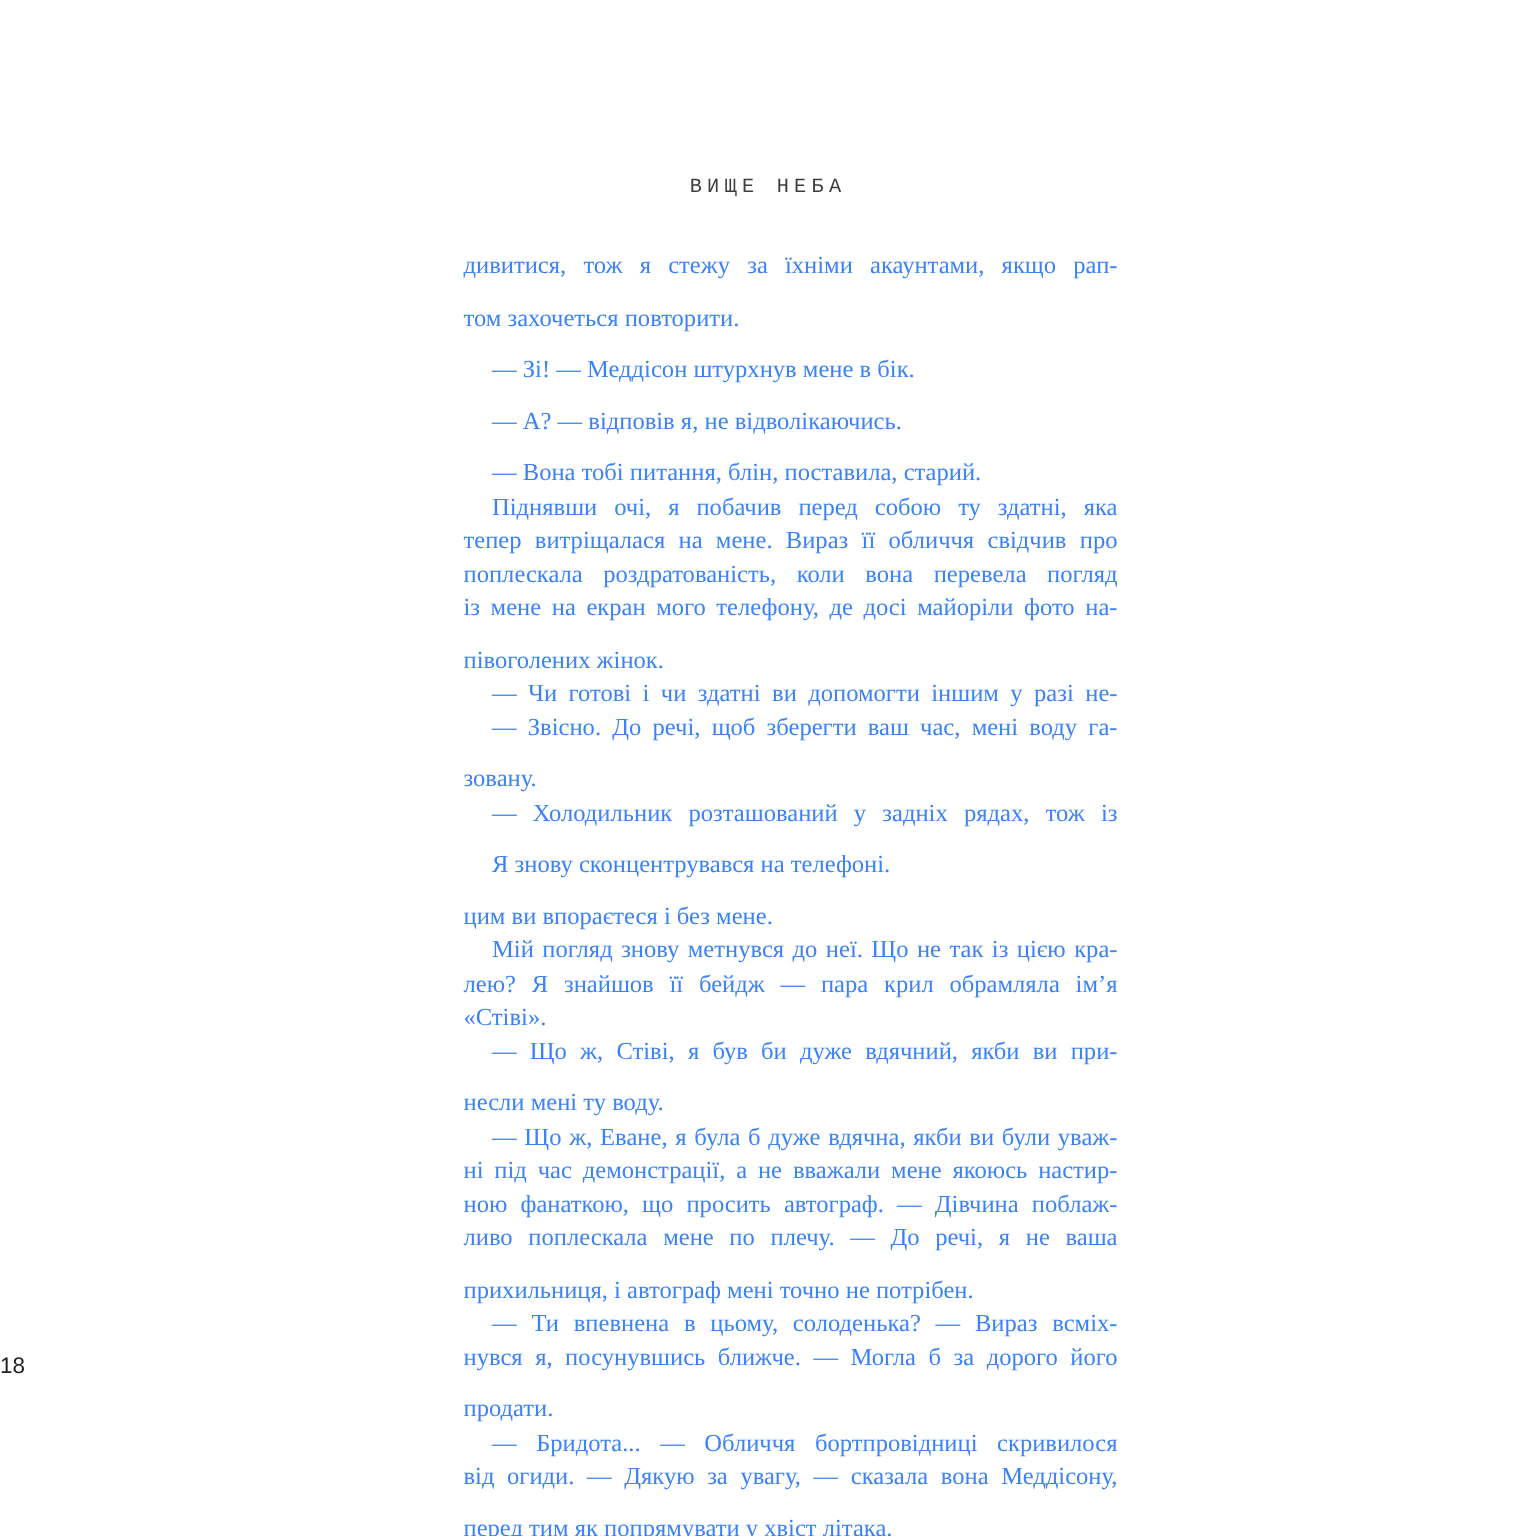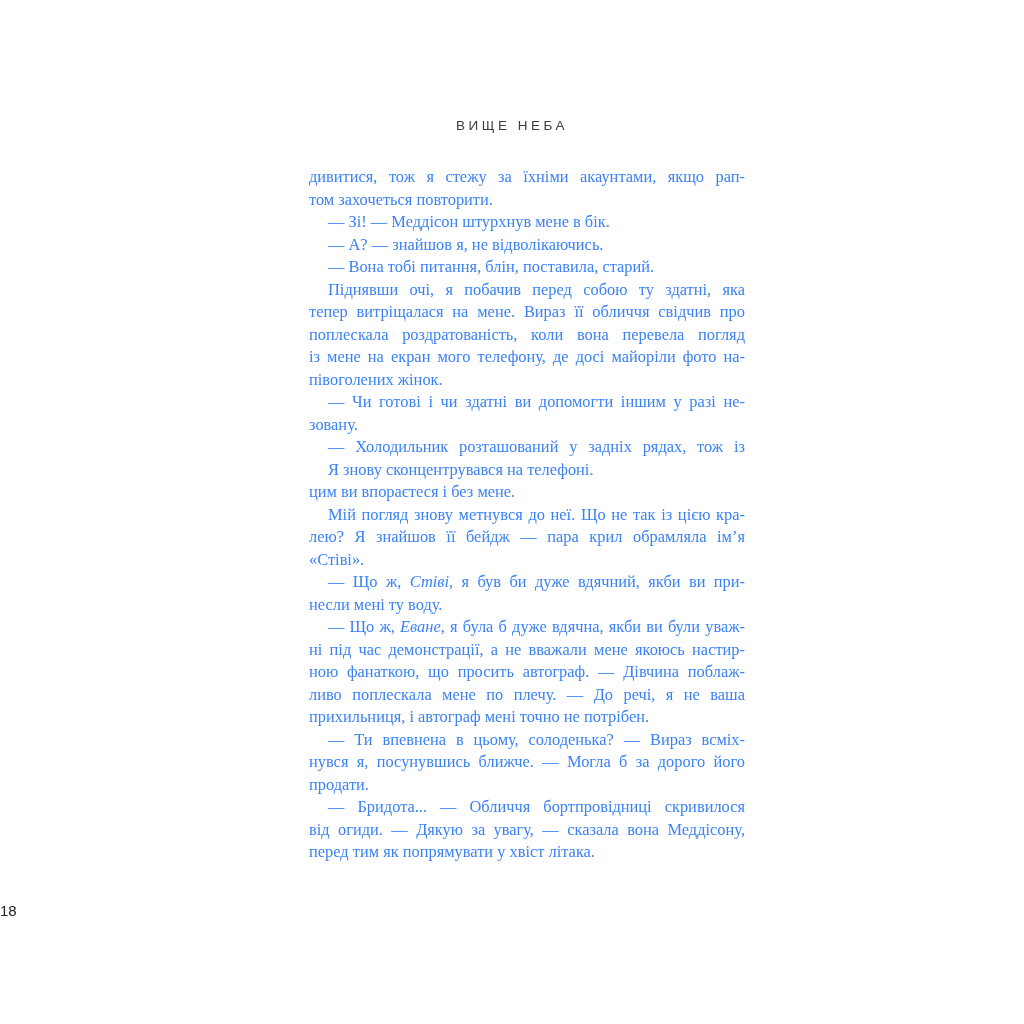--- a/index.html
+++ b/index.html
@@ -10,40 +10,40 @@
     background: #ffffff;
     font-family: "Liberation Serif", serif;
     overflow: hidden;
   }
   .running-head {
     position: absolute;
     top: 118px;
     left: 0;
     width: 100%;
     text-align: center;
-    font-family: Liberation Sans, sans-serif;
+    font-family: Liberation Mono, monospace;
     font-size: 13.5px;
     letter-spacing: 3.5px;
     color: #3d3d3d;
   }
   .text-block {
     position: absolute;
     left: 309px;
     top: 166px;
     width: 436px;
   }
   .line {
     font-size: 16.4px;
     line-height: 22.5px;
     color: #3b82f6;
   }
-  .line:not(.jst) { white-space: nowrap; }
+  .line:not(.jst) { white-space: nowrap; margin-top: 12px; }
   .line.jst { text-align: justify; text-align-last: justify; }
   .line.ind { padding-left: 19px; }
-  .it { font-style: italic; }
+  .it { }
   .page-number {
     position: absolute;
     top: 902px;
     left: 0;
     width: 100%;
     text-align: left;
     font-family: "Liberation Sans", sans-serif;
     font-size: 15px;
     color: #222222;
   }
@@ -51,28 +51,29 @@
 </head>
 <body>
 
 <div class="page">
   <div class="running-head">ВИЩЕ НЕБА</div>
 
   <div class="text-block">
       <div class="line jst"><span>дивитися, тож я стежу за їхніми акаунтами, якщо рап-</span></div>
       <div class="line"><span>том захочеться повторити.</span></div>
       <div class="line ind"><span>— Зі! — Меддісон штурхнув мене в бік.</span></div>
-      <div class="line ind"><span>— А? — знайшов я, не відволікаючись.</span></div>
+      <div class="line ind"><span>— А? — відповів я, не відволікаючись.</span></div>
       <div class="line ind"><span>— Вона тобі питання, блін, поставила, старий.</span></div>
       <div class="line ind jst"><span>Піднявши очі, я побачив перед собою ту здатні, яка</span></div>
       <div class="line jst"><span>тепер витріщалася на мене. Вираз її обличчя свідчив про</span></div>
       <div class="line jst"><span>поплескала роздратованість, коли вона перевела погляд</span></div>
       <div class="line jst"><span>із мене на екран мого телефону, де досі майоріли фото на-</span></div>
       <div class="line"><span>півоголених жінок.</span></div>
       <div class="line ind jst"><span>— Чи готові і чи здатні ви допомогти іншим у разі не-</span></div>
+      <div class="line ind jst"><span>— Звісно. До речі, щоб зберегти ваш час, мені воду га-</span></div>
       <div class="line"><span>зовану.</span></div>
       <div class="line ind jst"><span>— Холодильник розташований у задніх рядах, тож із</span></div>
       <div class="line ind"><span>Я знову сконцентрувався на телефоні.</span></div>
       <div class="line"><span>цим ви впораєтеся і без мене.</span></div>
       <div class="line ind jst"><span>Мій погляд знову метнувся до неї. Що не так із цією кра-</span></div>
       <div class="line jst"><span>лею? Я знайшов її бейдж — пара крил обрамляла ім’я «Стіві».</span></div>
       <div class="line ind jst"><span>— Що ж, </span><span class="it">Стіві</span><span>, я був би дуже вдячний, якби ви при-</span></div>
       <div class="line"><span>несли мені ту воду.</span></div>
       <div class="line ind jst"><span>— Що ж, </span><span class="it">Еване</span><span>, я була б дуже вдячна, якби ви були уваж-</span></div>
       <div class="line jst"><span>ні під час демонстрації, а не вважали мене якоюсь настир-</span></div>

